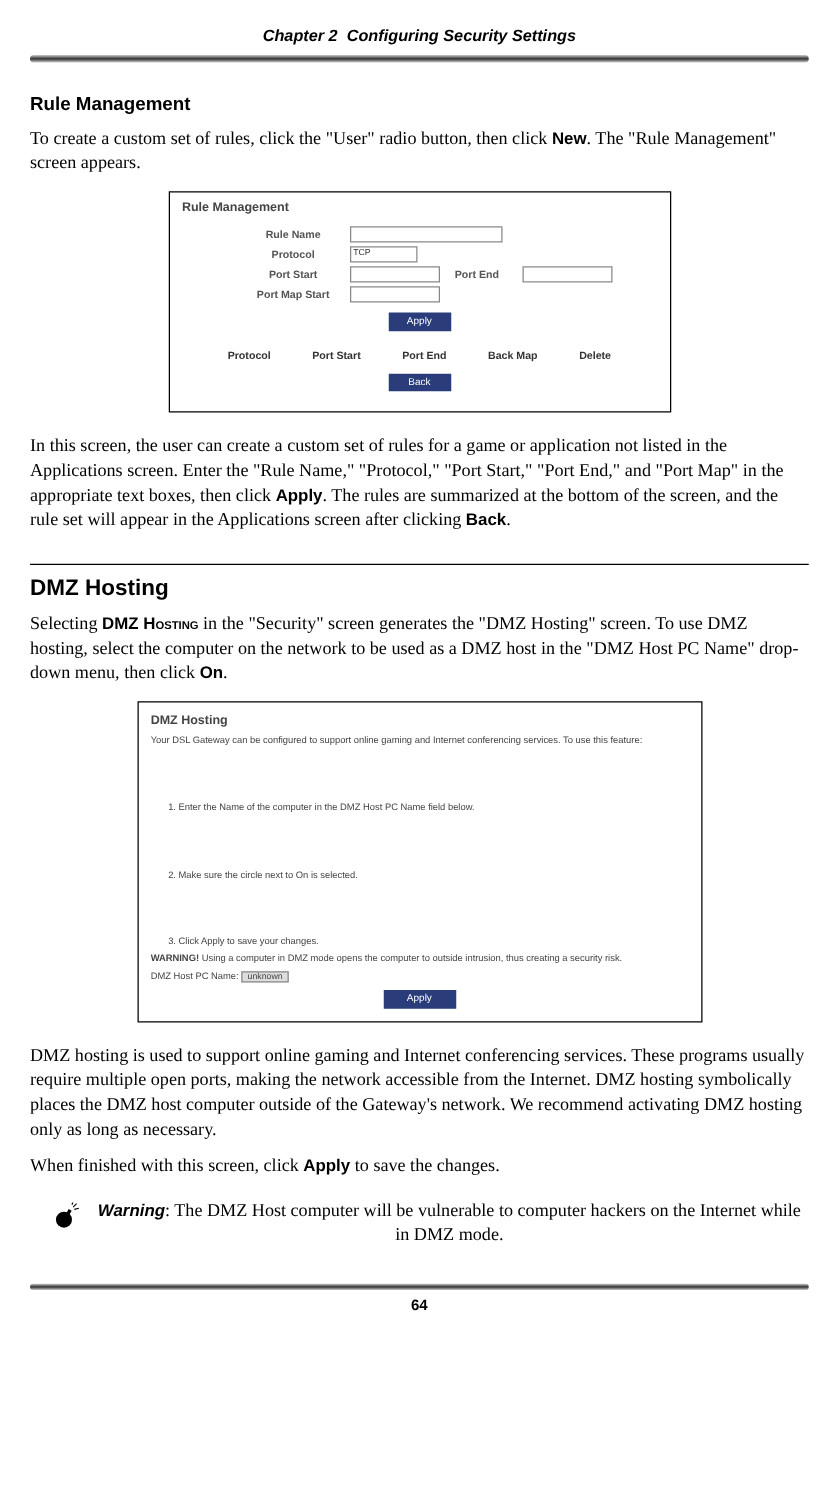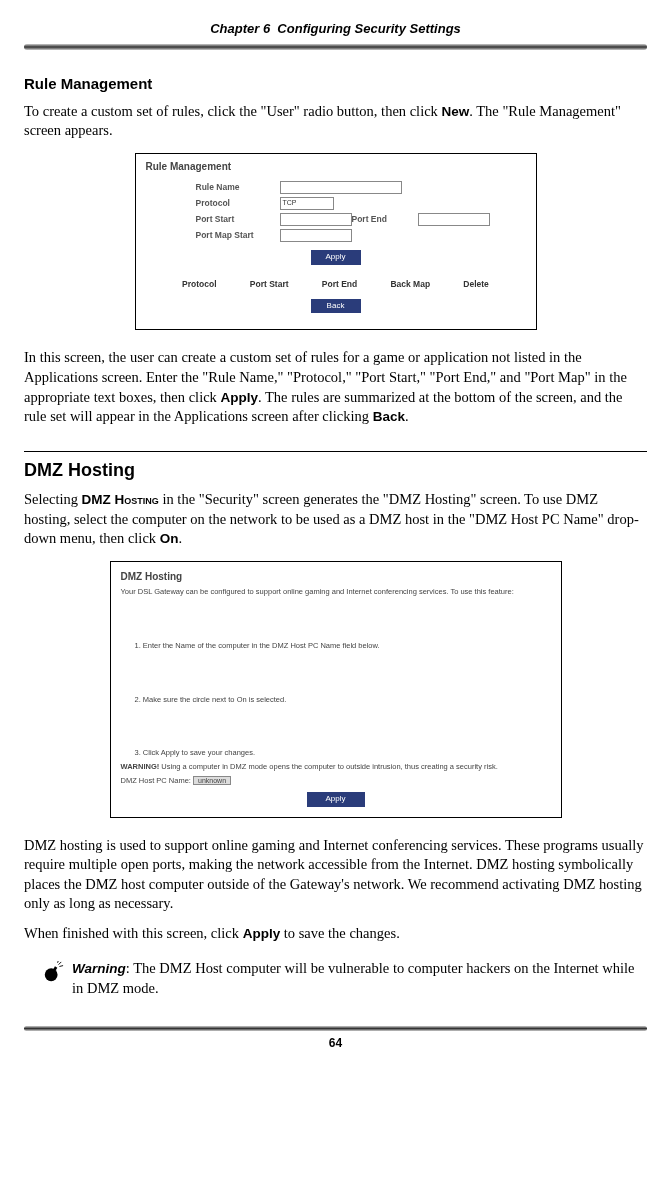--- a/index.html
+++ b/index.html
@@ -53,42 +53,42 @@
   .screenshot-box {
     border: 1px solid #000;
     margin: 12px auto 18px auto;
     background: #fff;
   }
   
   .rm-box { width: 380px; padding: 6px 10px 10px 10px; font-family: Arial, sans-serif; font-size: 9px; color: #333; }
   .rm-title { font-size: 10px; font-weight: bold; color: #444; text-align: left; margin-bottom: 8px; }
   .rm-form { margin-left: 50px; }
   .rm-row { display: flex; align-items: center; margin-bottom: 3px; }
-  .rm-label { width: 78px; text-align: left; font-size: 8.5px; font-weight: bold; padding-right: 6px; color: #555; }
+  .rm-label { width: 78px; text-align: center; font-size: 8.5px; font-weight: bold; padding-right: 6px; color: #555; }
   .rm-input { border: 1px solid #888; height: 11px; background: #fff; }
   .rm-btn { background: #2a3c7a; color: #fff; font-size: 8px; padding: 2px 10px; margin: 8px auto 6px auto; display: block; width: 30px; text-align: center; }
   .rm-cols { display: flex; justify-content: space-around; font-size: 8.5px; font-weight: bold; margin: 14px 20px 6px 20px; color: #333; }
   
   .dmz-box { width: 430px; padding: 8px 10px 10px 10px; font-family: Arial, sans-serif; font-size: 8px; color: #444; }
   .dmz-title { font-size: 10px; font-weight: bold; margin-bottom: 4px; }
   .dmz-text { font-size: 7.5px; line-height: 1.3; margin-bottom: 4px; }
   .dmz-list { margin: 2px 0 4px 14px; }
   .dmz-list div { font-size: 7.5px; line-height: 1.3; margin-top: 44px; }
   .dmz-radio { font-size: 8px; margin: 4px 0; }
   .dmz-btn { background: #2a3c7a; color: #fff; font-size: 8px; padding: 2px 14px; margin: 6px auto 0 auto; display: block; width: 30px; text-align: center; }
   .warning-row { display: flex; align-items: flex-start; margin: 10px 0 0 18px; }
   .bomb-icon { width: 22px; height: 22px; flex-shrink: 0; margin-right: 8px; margin-top: 2px; }
-  .warning-text { font-size: 14.5px; line-height: 1.35; }
+  .warning-text { font-size: 14.5px; line-height: 1.35; text-align: center; }
   .page-num { text-align: center; font-family: Arial, sans-serif; font-weight: bold; font-size: 12px; }
 </style>
 </head>
 <body>
 
 <div class="chapter-header">
-  <span>Chapter 6</span>&nbsp;&nbsp;<span>Configuring Security Settings</span>
+  <span>Chapter 2</span>&nbsp;&nbsp;<span>Configuring Security Settings</span>
 </div>
 <div class="hr-top"></div>
 
 <h3 class="section-heading">Rule Management</h3>
 
 <p>
   <span>To create a custom set of rules, click the "User" radio button, then click</span>
   <span class="bold">New</span><span>. The "Rule Management" screen appears.</span>
 </p>
 

